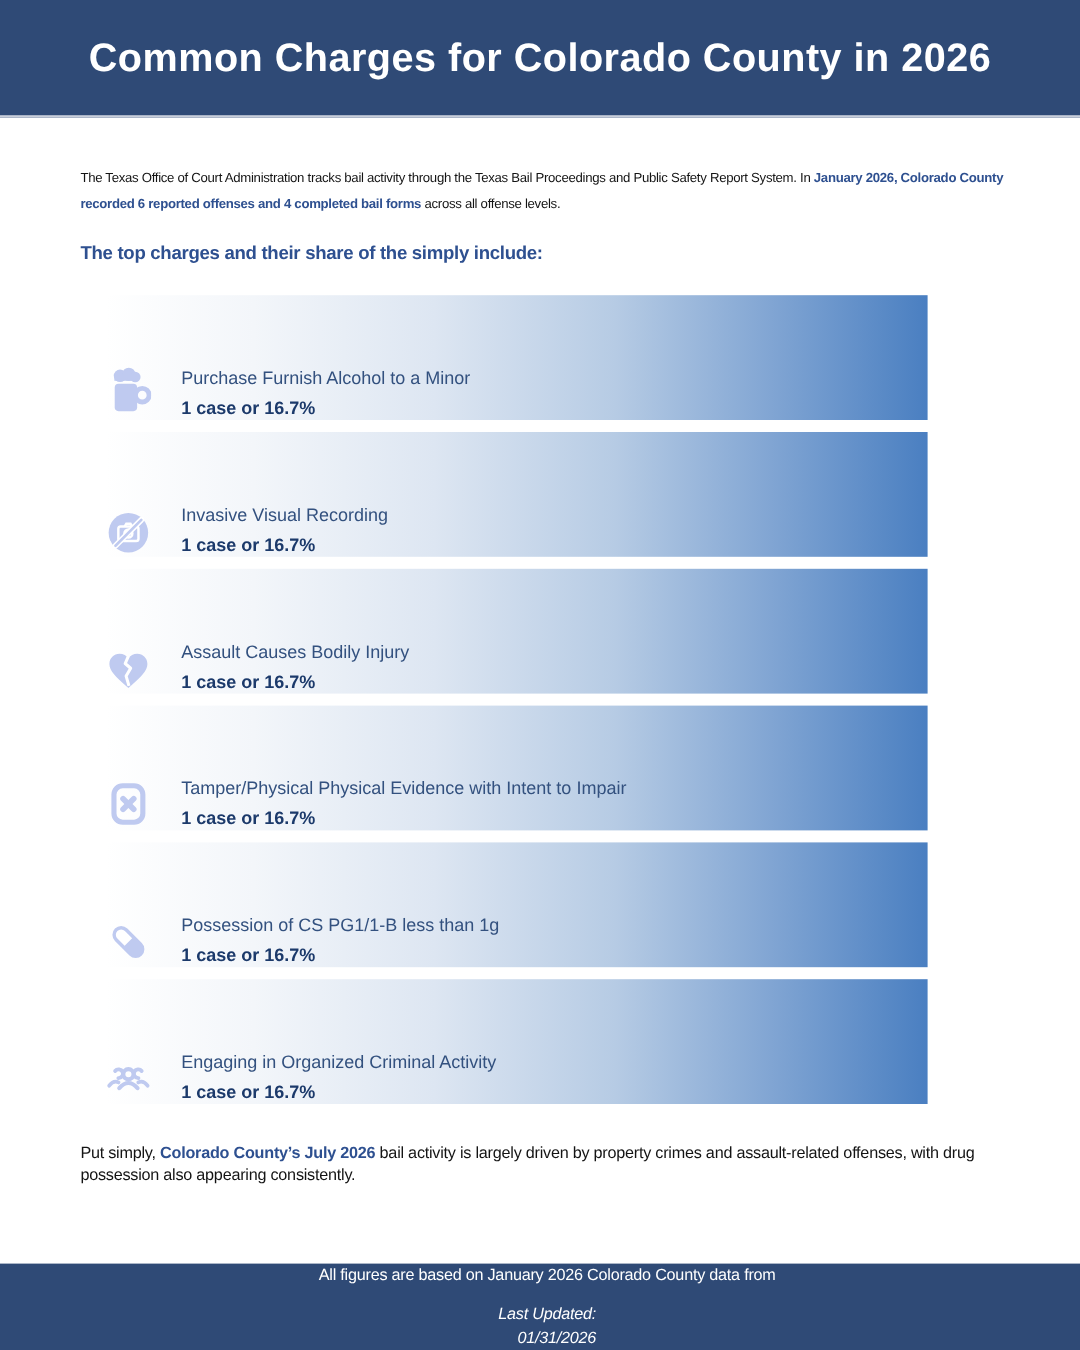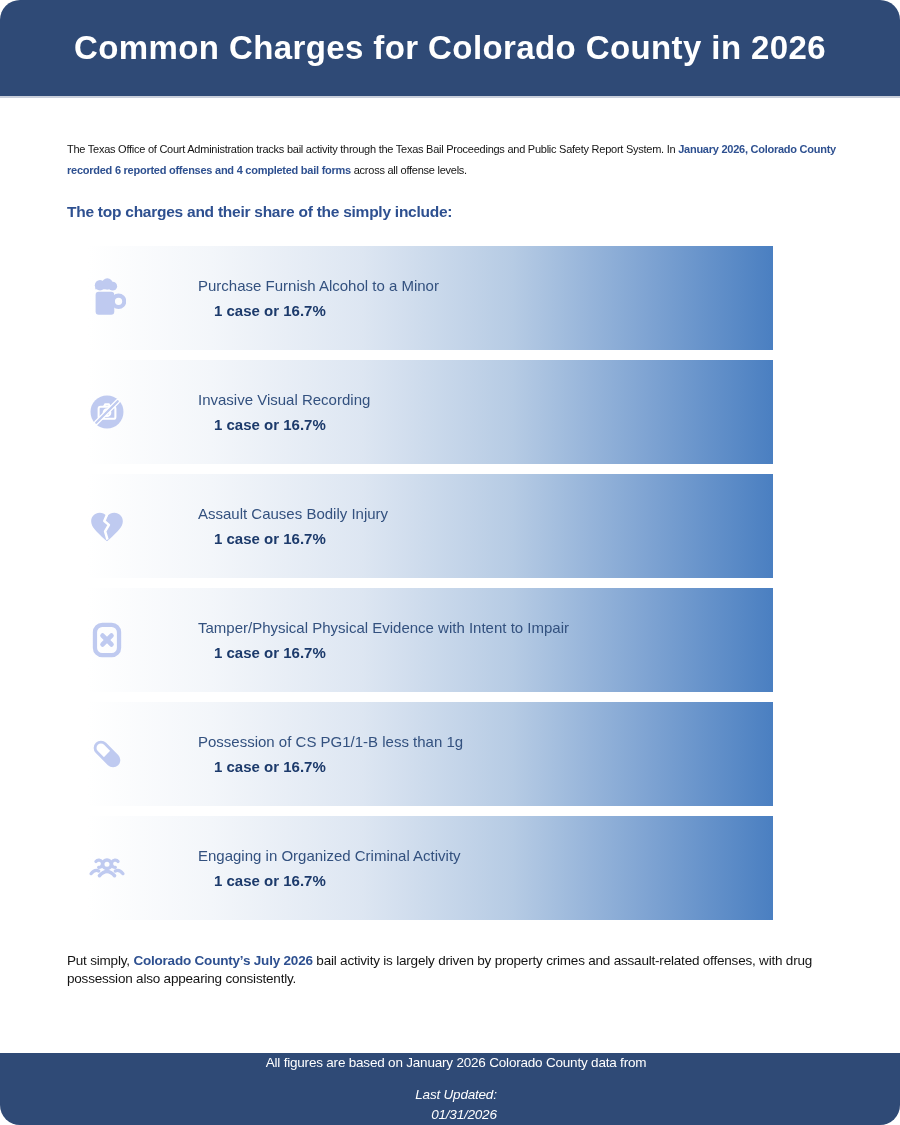--- a/index.html
+++ b/index.html
@@ -1,18 +1,18 @@
 <!DOCTYPE html>
 <html><head>
 <meta charset="utf-8">
 <style>
   html,body{margin:0;padding:0;background:#ffffff;}
   .page{
     width:900px;height:1125px;position:relative;background:#ffffff;
-    font-family:"Liberation Sans",sans-serif;overflow:hidden;border-radius:20px;
+    font-family:"Liberation Sans",sans-serif;overflow:hidden;
   }
   
   .header{
     height:98px;background:#2F4A76;display:flex;align-items:center;justify-content:center;
     border-bottom:2px solid #c9cfdb;box-sizing:border-box;
   }
   .header h1{
     margin:0;color:#ffffff;font-size:33px;font-weight:bold;letter-spacing:.4px;white-space:nowrap;
   }
   
@@ -21,29 +21,28 @@
     margin:41px 0 0 0;width:778px;font-size:11px;line-height:21px;color:#141414;
     letter-spacing:-0.25px;
   }
   .hl{color:#2E5090;font-weight:bold;}
   .subtitle{
     margin:22px 0 0 0;font-size:15.5px;font-weight:bold;color:#2E5090;letter-spacing:-0.25px;
   }
   
   .bars{margin:25px 0 0 21px;}
   .bar{
-    width:685px;height:104px;margin-bottom:10px;display:flex;align-items:center;
+    width:685px;height:104px;margin-bottom:10px;display:flex;align-items:flex-end;
     background:linear-gradient(90deg,#ffffff 0%,#f3f6fa 18%,#dde6f2 40%,#b6cbe4 62%,#7ea3d2 82%,#4a7fc1 100%);
-    gap:47px;
   }
   .icon-box{flex:0 0 38px;width:38px;display:flex;align-items:center;justify-content:center;}
   .icon-box svg{display:block;}
   .bar-text{margin-left:25px;}
   .bar-label{font-size:15px;color:#33517F;line-height:1.2;}
-  .bar-value{font-size:15px;font-weight:bold;color:#1C3A6B;margin-top:7px;line-height:1.2;margin-left:16px;}
+  .bar-value{font-size:15px;font-weight:bold;color:#1C3A6B;margin-top:7px;line-height:1.2;}
   
   .summary{
     margin:32px 0 0 0;width:792px;font-size:13.5px;line-height:18px;color:#141414;
     letter-spacing:-0.2px;
   }
   
   .footer{
     position:absolute;left:0;bottom:0;width:900px;height:72px;background:#2F4A76;
     display:flex;align-items:center;justify-content:space-between;
     padding:0 55px 0 67px;box-sizing:border-box;color:#ffffff;flex-direction:column;

